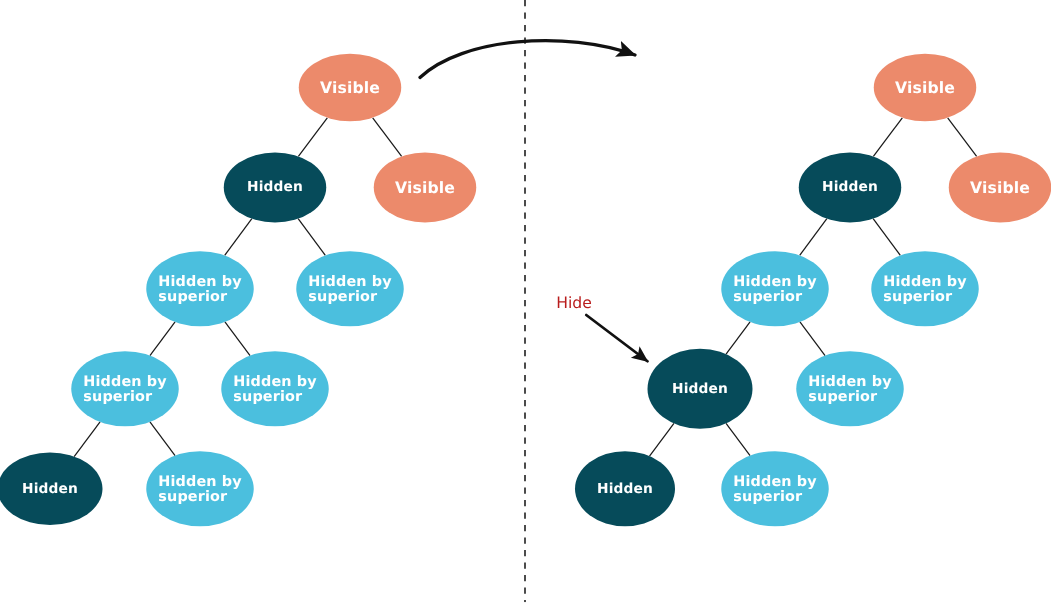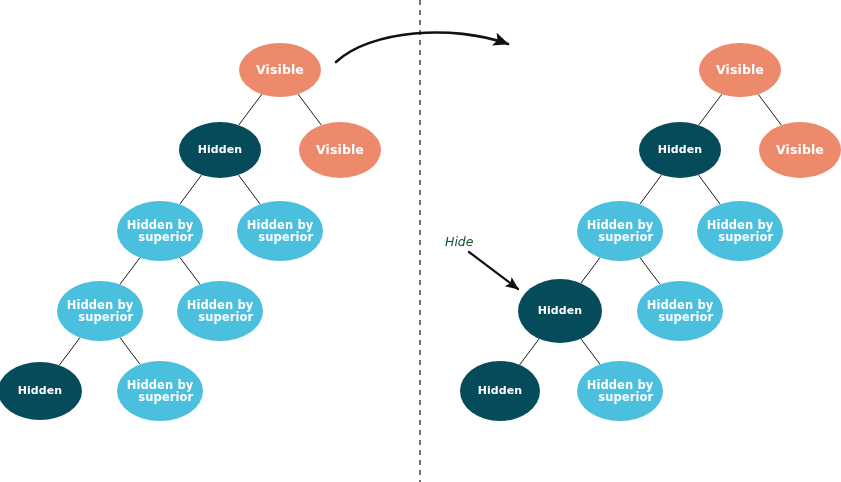--- a/index.html
+++ b/index.html
@@ -22,21 +22,21 @@
     top: 0;
     width: 841px;
     height: 482px;
     pointer-events: none;
   }
   .node {
     position: absolute;
     display: flex;
     align-items: center;
     justify-content: center;
-    text-align: right;
+    text-align: left;
     border-radius: 50%;
     color: #ffffff;
     font-weight: 700;
     line-height: 1.08;
     letter-spacing: 0.1px;
     box-sizing: border-box;
     overflow: hidden;
     -webkit-font-smoothing: antialiased;
   }
   .node .lbl {
@@ -150,15 +150,15 @@
     <defs>
       <marker id="arrowhead" markerWidth="7" markerHeight="7" refX="5.6" refY="2.6" orient="auto" markerUnits="strokeWidth">
         <path d="M0,0 L6,2.6 L0,5.2 L1.3,2.6 Z" fill="#111111"></path>
       </marker>
     </defs>
     <line id="divider-line" x1="420" y1="0" x2="420" y2="482" stroke="#111111" stroke-width="1.2" stroke-dasharray="5 5"></line>
     <path id="transition-arrow" d="M336,62 C 370,30 453,24 508,44" fill="none" stroke="#111111" stroke-width="2.6" stroke-linecap="round" marker-end="url(#arrowhead)"></path>
     <line id="hide-arrow" x1="469" y1="252" x2="518" y2="289" stroke="#111111" stroke-width="2.2" stroke-linecap="round" marker-end="url(#arrowhead)"></line>
   </svg>
 
-  <div class="hide-label" id="hide-label" style="left: 445px; top: 234px; color: #14532d; font-style: italic;">Hide</div>
+  <div class="hide-label" id="hide-label" style="left: 445px; top: 234px; color: #b91c1c;">Hide</div>
 
 </div>
 
 </body></html>

